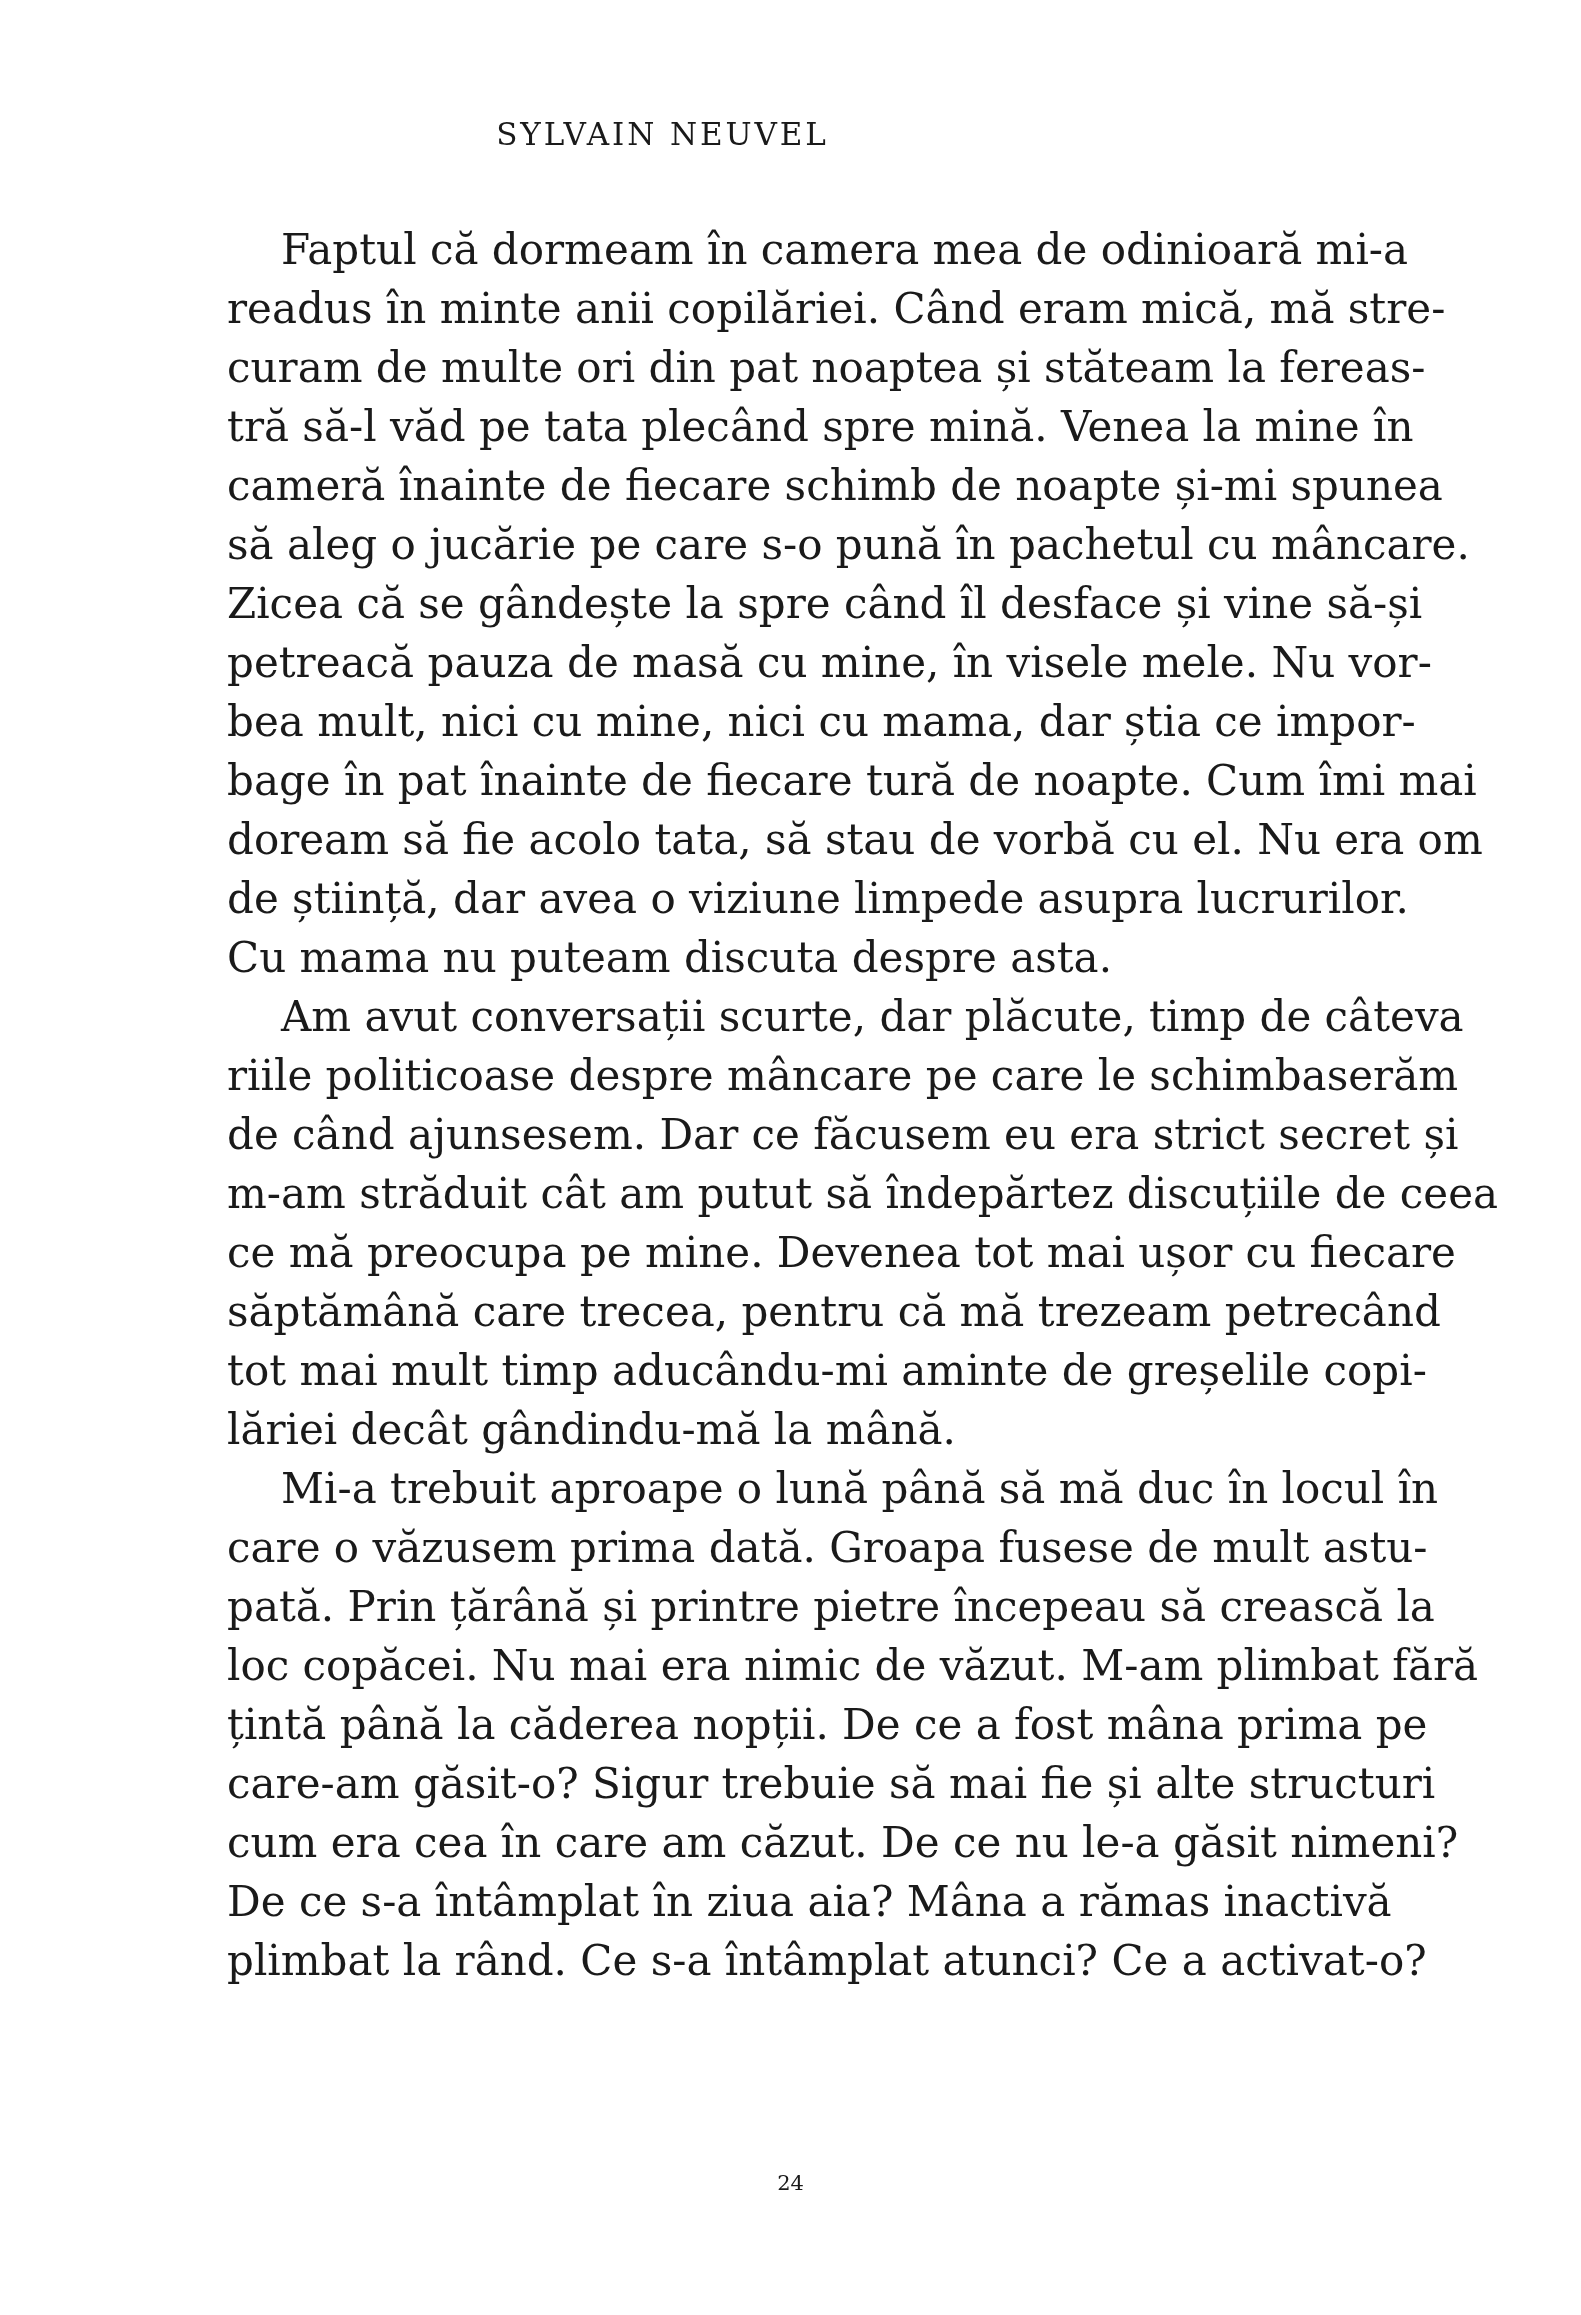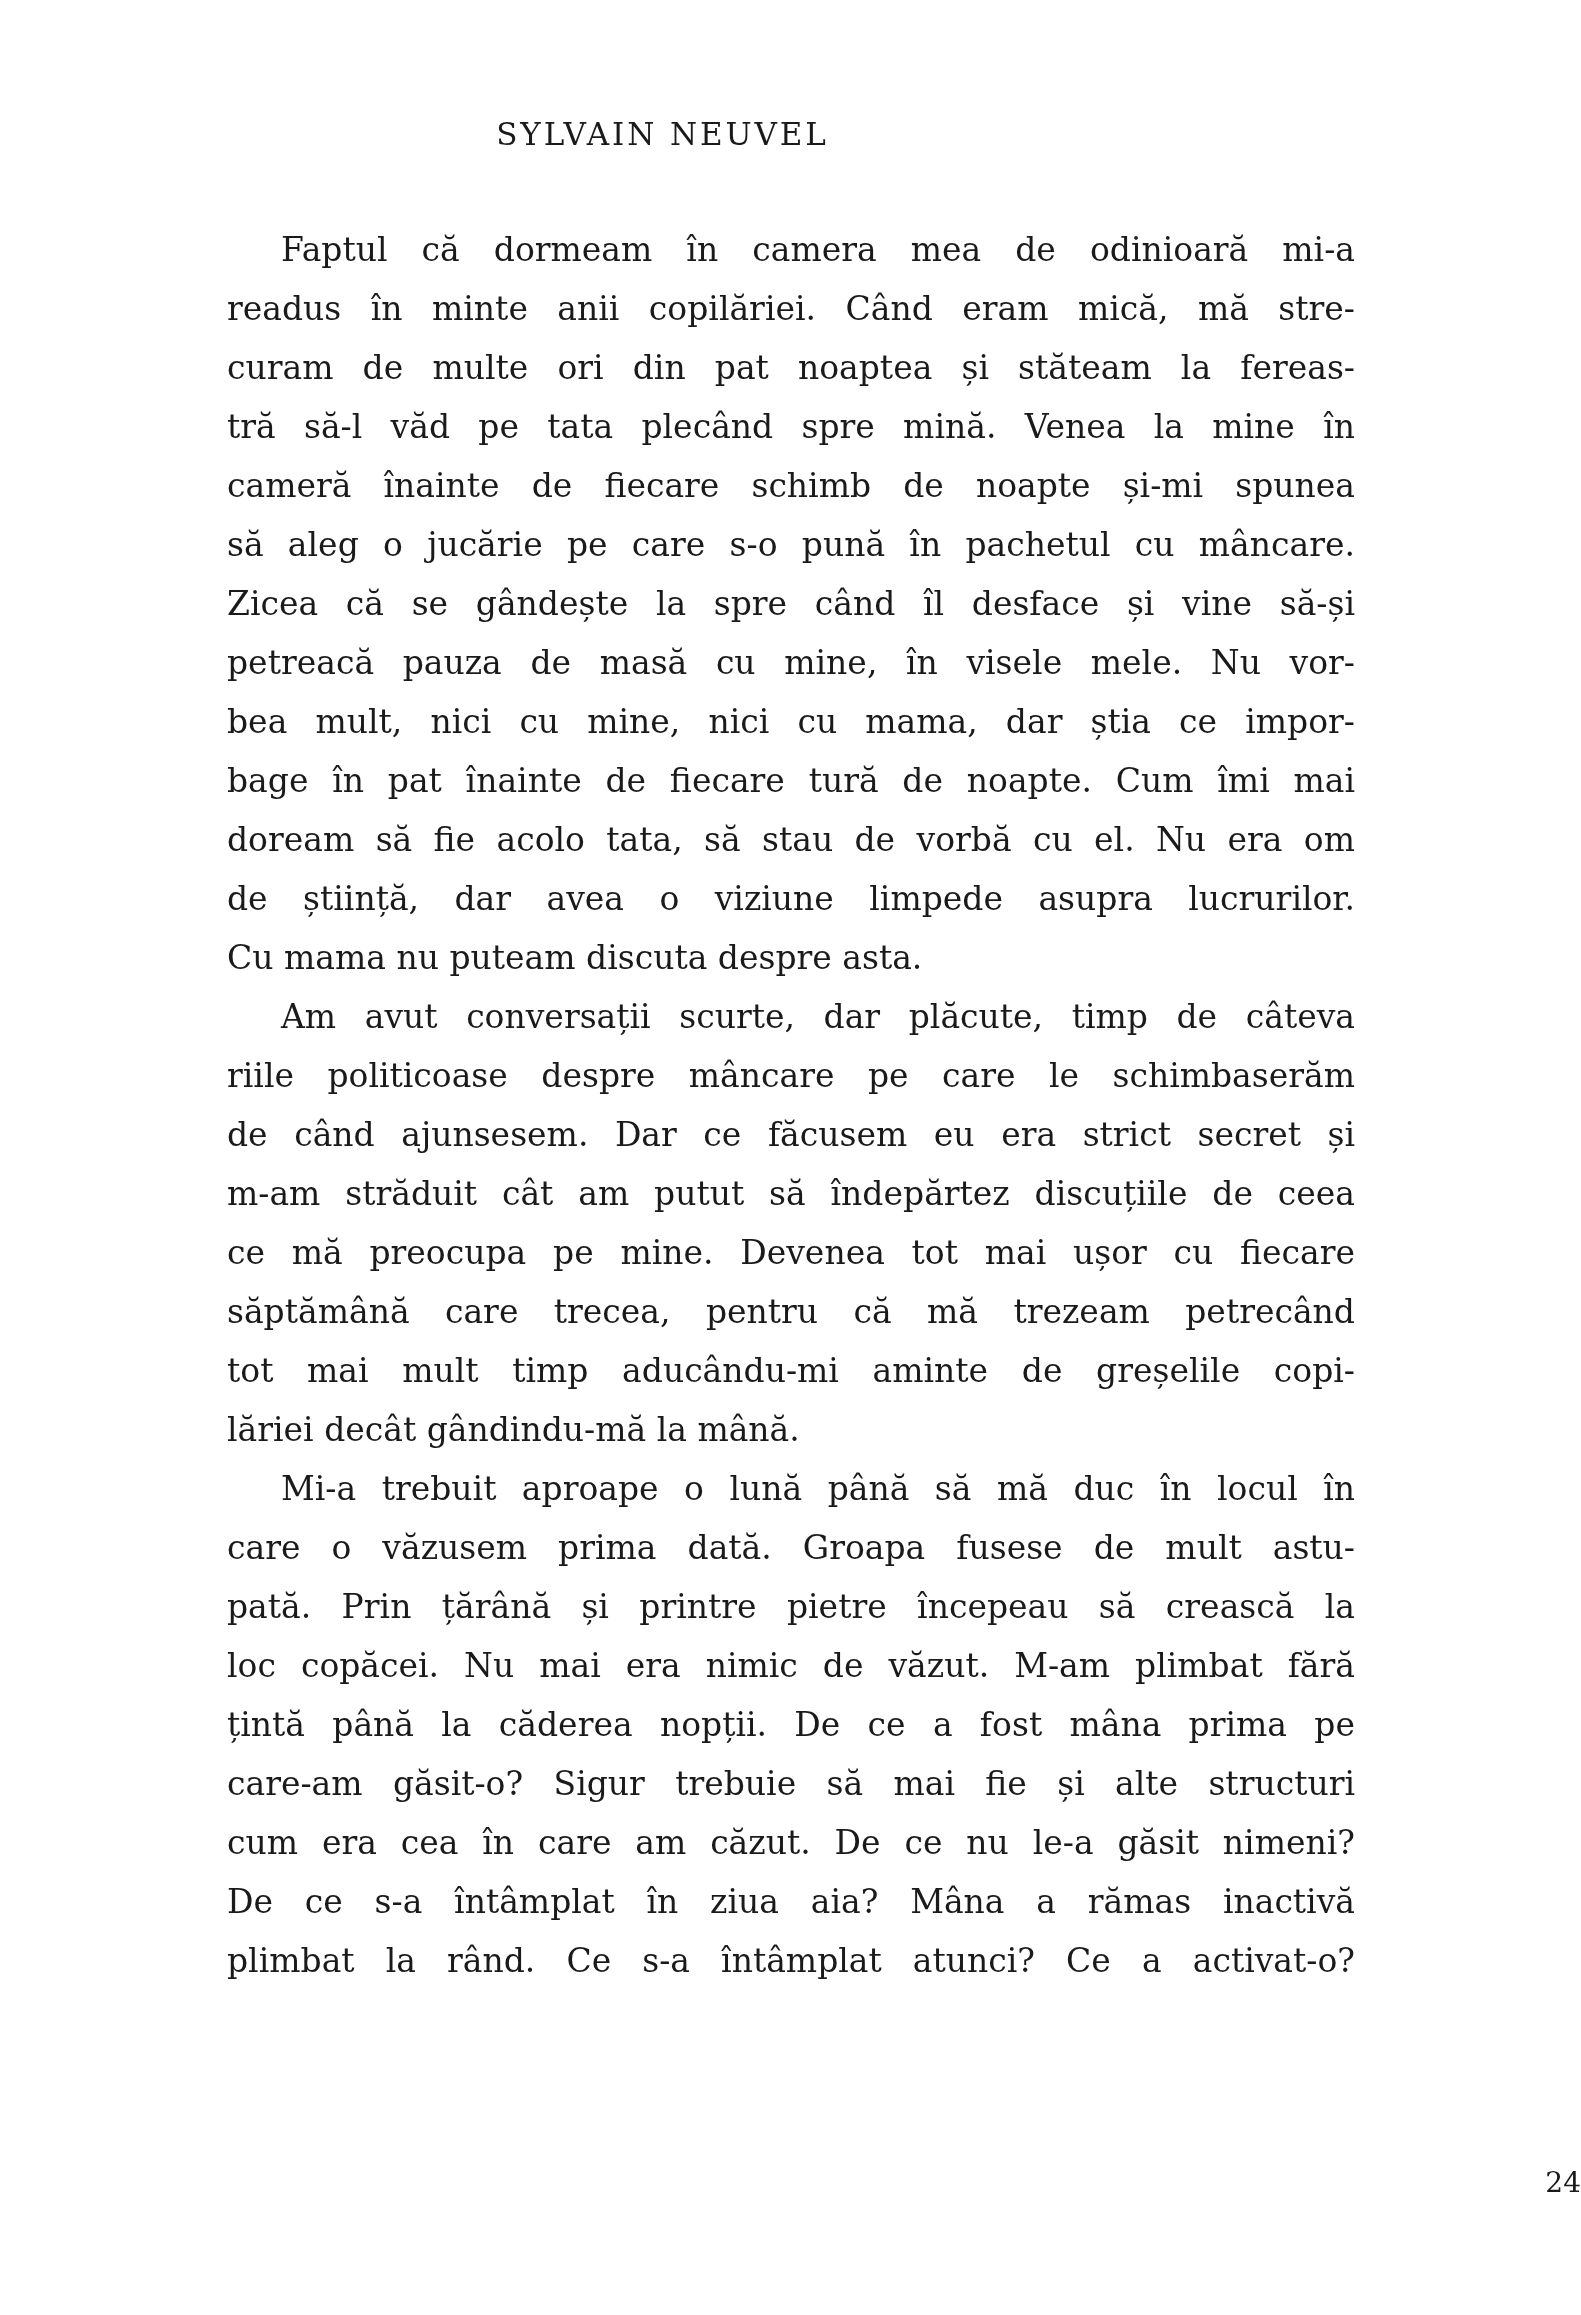--- a/index.html
+++ b/index.html
@@ -23,21 +23,21 @@
     text-align: center;
     font-size: 31px;
     letter-spacing: 2.9px;
     line-height: 38px;
   }
   .text-block {
     position: absolute;
     top: 220px;
     left: 227px;
     width: 1128px;
-    font-size: 33px;
+    font-size: 42px;
     line-height: 59px;
     text-align: justify;
   }
   .line {
     display: block;
     white-space: nowrap;
     text-align: justify;
     text-align-last: justify;
     height: 59px;
   }
@@ -45,22 +45,22 @@
     text-align-last: left;
   }
   .line.indent {
     padding-left: 54px;
   }
   .page-number {
     position: absolute;
     top: 2162px;
     left: 0;
     width: 1581px;
-    text-align: right;
-    font-size: 28px;
+    text-align: center;
+    font-size: 21px;
     line-height: 42px;
   }
 </style>
 </head>
 <body>
 
 <div class="running-head">SYLVAIN NEUVEL</div>
 
 <div class="text-block">
 

